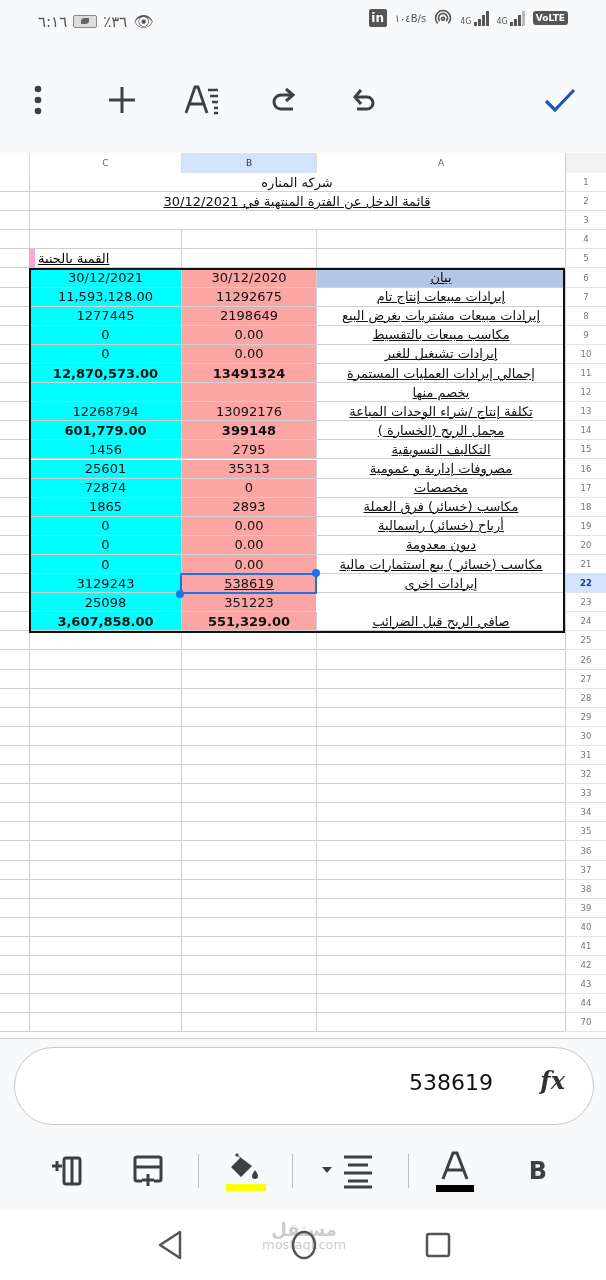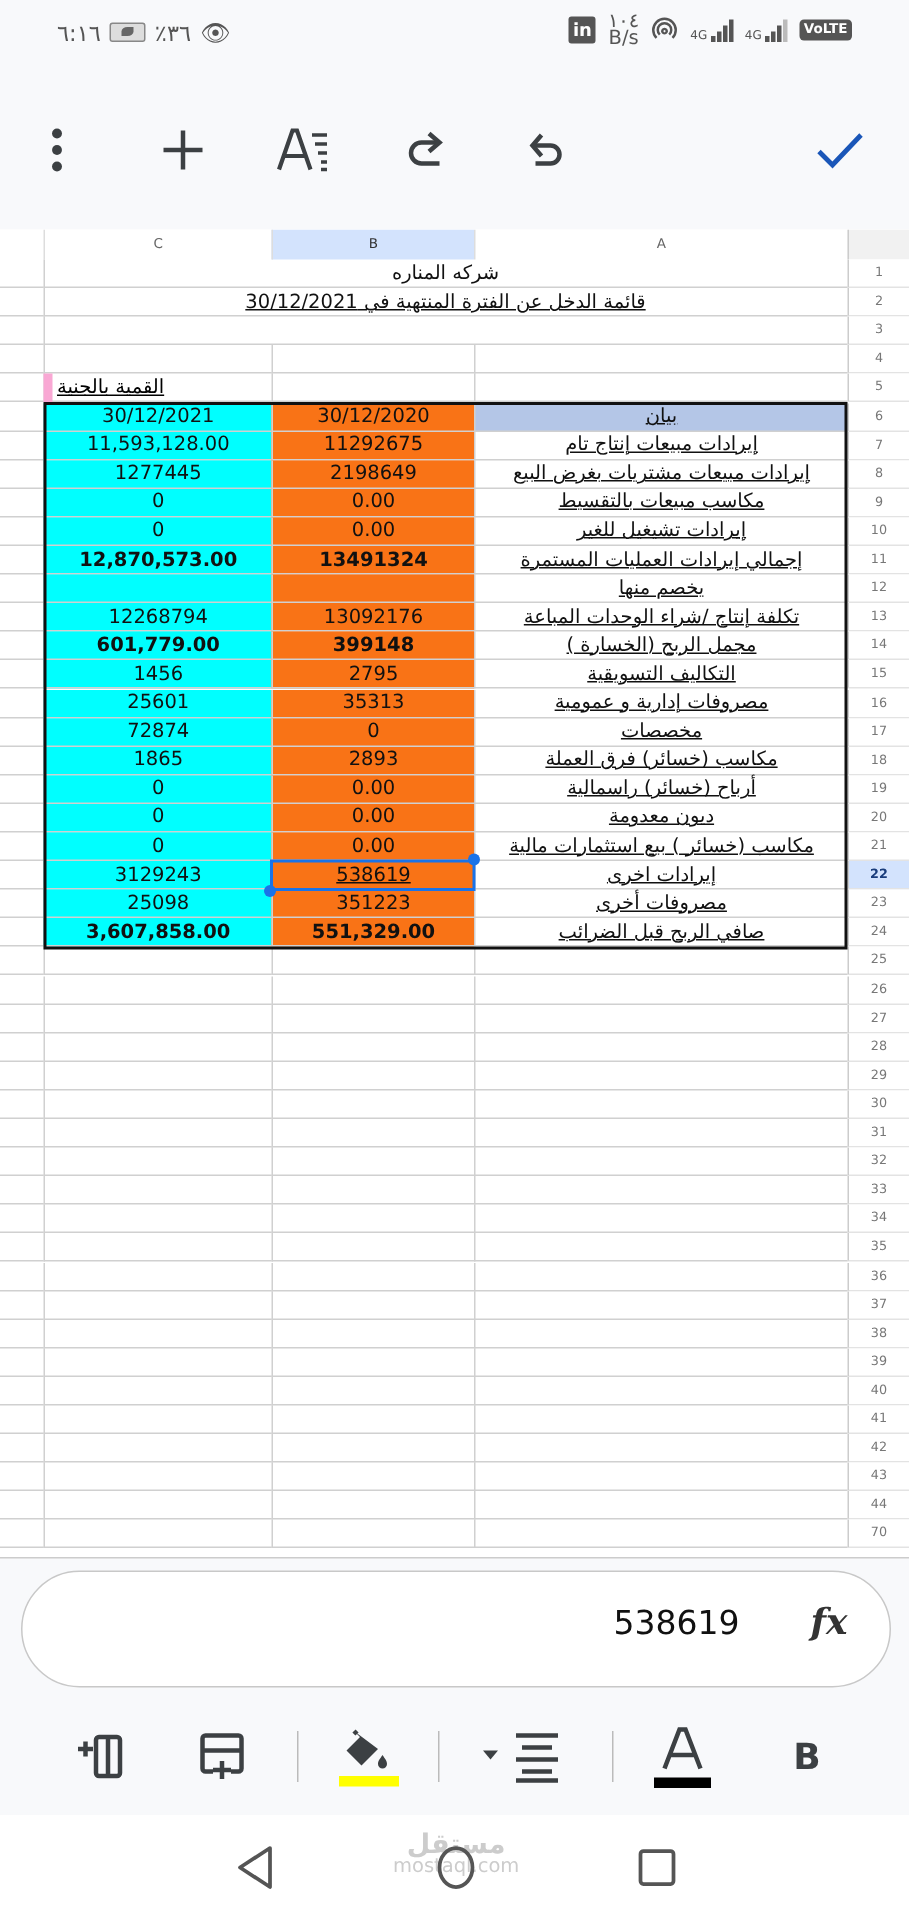--- a/index.html
+++ b/index.html
@@ -7,21 +7,21 @@
   .screen { position: relative; width: 606px; height: 1280px; background: #f8f9fb; }
 
   
   .status-bar { position: absolute; top: 0; left: 0; width: 606px; height: 45px; color: #555; }
   .sb-left { position: absolute; left: 38px; top: 12px; display: flex; align-items: center; gap: 6px; font-size: 15px; color: #555; }
   .battery { width: 24px; height: 13px; border: 1.5px solid #888; border-radius: 2px; background: #ddd; position: relative; }
   .battery::after { content: ""; position: absolute; left: 7px; top: 2px; width: 8px; height: 6px; background: #666; border-radius: 50% 0 50% 0; }
   .eye { font-size: 16px; }
   .sb-right { position: absolute; right: 38px; top: 9px; display: flex; align-items: center; gap: 8px; color: #555; font-size: 11px; }
   .li { width: 18px; height: 18px; background: #555; color: #fff; font-weight: bold; font-size: 12px; display: flex; align-items: center; justify-content: center; border-radius: 2px; }
-  .speed { display: flex; flex-direction: column; font-size: 13px; line-height: 11px; text-align: center; }
+  .speed { display: flex; flex-direction: row; font-size: 10px; line-height: 11px; text-align: center; }
   .sig { display: flex; align-items: flex-end; gap: 1px; height: 16px; }
   .sig span { display: block; width: 3px; background: #555; }
   .volte { background: #555; color: #fff; font-size: 9px; font-weight: bold; padding: 2px 3px; border-radius: 3px; }
 
   
   .toolbar { position: absolute; top: 72px; left: 0; width: 606px; height: 56px; }
   .tb-btn { position: absolute; top: 0; height: 56px; display: flex; align-items: center; justify-content: center; color: #3c4043; }
   .tb-btn svg { display: block; }
 
   
@@ -33,21 +33,21 @@
   .rows { position: absolute; top: 20px; left: 0; width: 606px; }
   .row { position: absolute; left: 0; width: 606px; height: 19.1px; }
   .cell { position: absolute; top: 0; height: 19.1px; border-bottom: 1px solid #d0d0d0; border-left: 1px solid #d0d0d0; font-family: "DejaVu Sans", sans-serif; font-size: 13px; color: #111; display: flex; align-items: center; justify-content: center; white-space: nowrap; overflow: visible; }
   .c-s { left: 0; width: 29px; border-left: none; }
   .c-c { left: 29px; width: 152px; }
   .c-b { left: 181px; width: 135px; }
   .c-a { left: 316px; width: 249px; }
   .rowh { position: absolute; top: 0; left: 565px; width: 41px; height: 19.1px; font-size: 8.5px; color: #777; display: flex; align-items: center; justify-content: center; border-left: 1px solid #ccc; border-bottom: 1px solid #e3e3e3; background: #fff; }
   .rowh.active { background: #d3e3fd; color: #1a3d7c; font-weight: bold; }
   .cyan { background: #00ffff; }
-  .yellow { background: #f97316; }
+  .yellow { background: #fca5a5; }
   .lblue { background: #b4c6e7; }
   .bold { font-weight: bold; }
   .ar { direction: rtl; font-size: 13px; text-decoration: underline; text-decoration-thickness: 1px; }
   .span-title { position: absolute; top: 0; left: 29px; width: 536px; height: 19.1px; display: flex; align-items: center; justify-content: center; font-size: 13px; color: #111; direction: rtl; }
   .unit-label { position: absolute; top: 0; left: 29px; height: 19.1px; padding-left: 3px; border-left: 6px solid #f9a8d4; font-size: 13px; direction: rtl; display: flex; align-items: center; text-decoration: underline; }
   .data-block { position: absolute; left: 29px; width: 536px; border: 2px solid #111; pointer-events: none; }
   .sel { position: absolute; border: 2px solid #1a73e8; pointer-events: none; }
   .handle { position: absolute; width: 8px; height: 8px; border-radius: 50%; background: #1a73e8; }
 
   
@@ -312,21 +312,20 @@
         <div class="cell c-s"></div>
         <div class="cell c-c cyan">3129243</div>
         <div class="cell c-b yellow" style="text-decoration:underline">538619</div>
         <div class="cell c-a ar">إيرادات اخرى</div>
         <div class="rowh active">22</div>
       </div>
       <div class="row" style="top:420.2px">
         <div class="cell c-s"></div>
         <div class="cell c-c cyan">25098</div>
         <div class="cell c-b yellow">351223</div>
-        <div class="cell c-a ar">مصروفات أخرى</div>
         <div class="rowh">23</div>
       </div>
       <div class="row" style="top:439.3px">
         <div class="cell c-s"></div>
         <div class="cell c-c cyan bold">3,607,858.00</div>
         <div class="cell c-b yellow bold">551,329.00</div>
         <div class="cell c-a ar">صافي الربح قبل الضرائب</div>
         <div class="rowh">24</div>
       </div>
 

